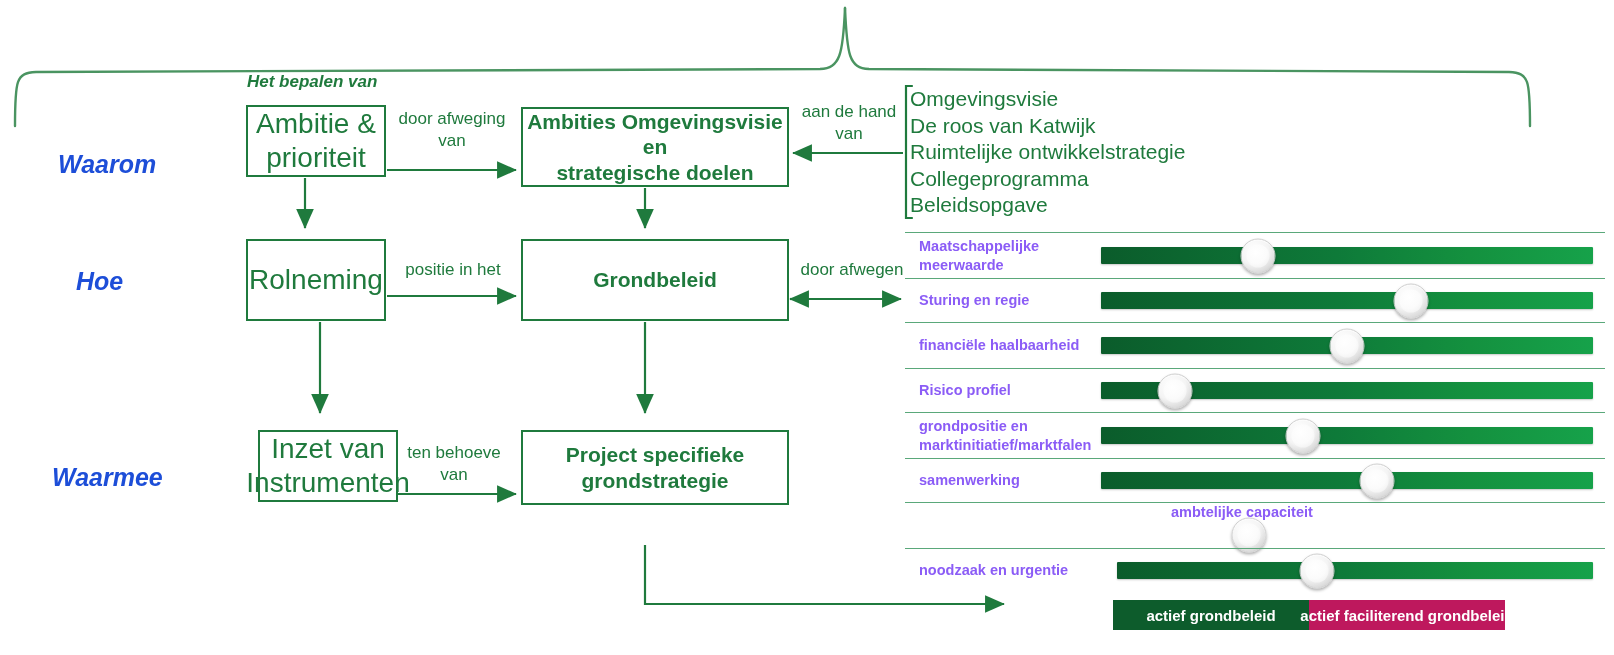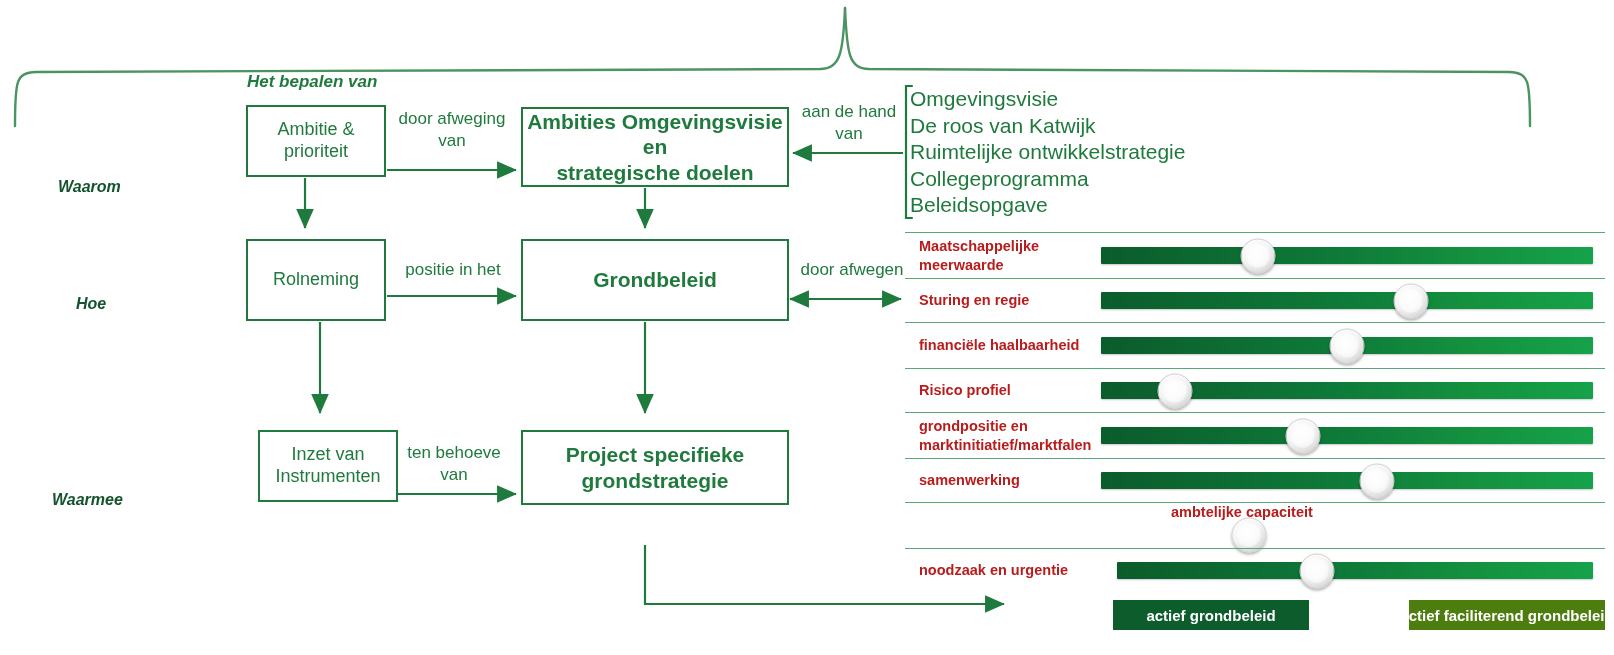--- a/index.html
+++ b/index.html
@@ -17,30 +17,29 @@
   .node{
     position:absolute;
     border:2px solid #1f7a3d;
     background:#ffffff;
     display:flex;align-items:center;justify-content:center;
     text-align:center;
     color:#1f7a3d;
     line-height:1.22;
     box-sizing:border-box;
   }
-  .node.plain{font-size:18px;font-weight:400;}
+  .node.plain{font-size:28px;font-weight:400;}
   .node.strong{font-size:21px;font-weight:700;}
 
   
   .stage-label{
     position:absolute;
     font-style:italic;font-weight:700;
-    font-size:16px;color:#14532d;
+    font-size:25px;color:#1d4ed8;
     white-space:nowrap;
-    margin-top:28px;
   }
 
   
   .cap{
     position:absolute;
     font-size:17px;color:#1f7a3d;
     text-align:center;line-height:1.3;
     white-space:pre-line;
   }
 
@@ -64,21 +63,21 @@
   #panel{position:absolute;left:905px;top:232px;width:700px;}
   .srow{
     position:relative;
     display:flex;align-items:center;
     border-top:1.5px solid #5aa87a;
     box-sizing:border-box;
   }
   .srow .slabel{
     width:196px;
     padding-left:14px;
-    font-size:14.5px;font-weight:700;color:#b91c1c;
+    font-size:14.5px;font-weight:700;color:#8b5cf6;
     line-height:1.25;
     box-sizing:border-box;
   }
   .track{
     position:relative;
     flex:1 1 auto;
     height:17px;
     border-radius:1px;
     background:linear-gradient(90deg,#0b5c2b 0%, #0e7a39 48%, #14913f 75%, #16a24a 100%);
     box-shadow:0 1px 2px rgba(0,0,0,.22);
@@ -92,29 +91,29 @@
     border:1px solid #cfcfcf;
     box-shadow:0 2px 3px rgba(0,0,0,.30), inset 0 1px 1px rgba(255,255,255,.9);
   }
   .knob::after{
     content:"";position:absolute;left:5px;top:5px;right:5px;bottom:5px;
     border-radius:50%;
     background:radial-gradient(circle at 40% 34%, #ffffff 0%, #fbfbfb 55%, #ececec 100%);
   }
 
   
-  #legend{position:absolute;left:1113px;top:600px;width:492px;display:flex;justify-content:space-between;}
+  #legend{position:absolute;left:1113px;top:600px;width:492px;display:flex;justify-content:flex-start;}
   .legend-chip{
     height:30px;display:flex;align-items:center;justify-content:center;
     color:#ffffff;font-size:15px;font-weight:700;
     box-sizing:border-box;
     white-space:nowrap;
   }
   #chip-a{width:196px;background:#0d5c2c;}
-  #chip-b{width:196px;background:#4d7c0f;}
+  #chip-b{width:196px;background:#be185d;}
 </style>
 </head>
 <body>
 
 <div id="stage">
 
   <svg id="wires" viewBox="0 0 1614 655">
     <defs>
       <marker id="arrH" markerWidth="9" markerHeight="8" refX="8.6" refY="4" orient="auto">
         <path d="M0,0 L9,4 L0,8 z" fill="#1f7a3d"></path>

